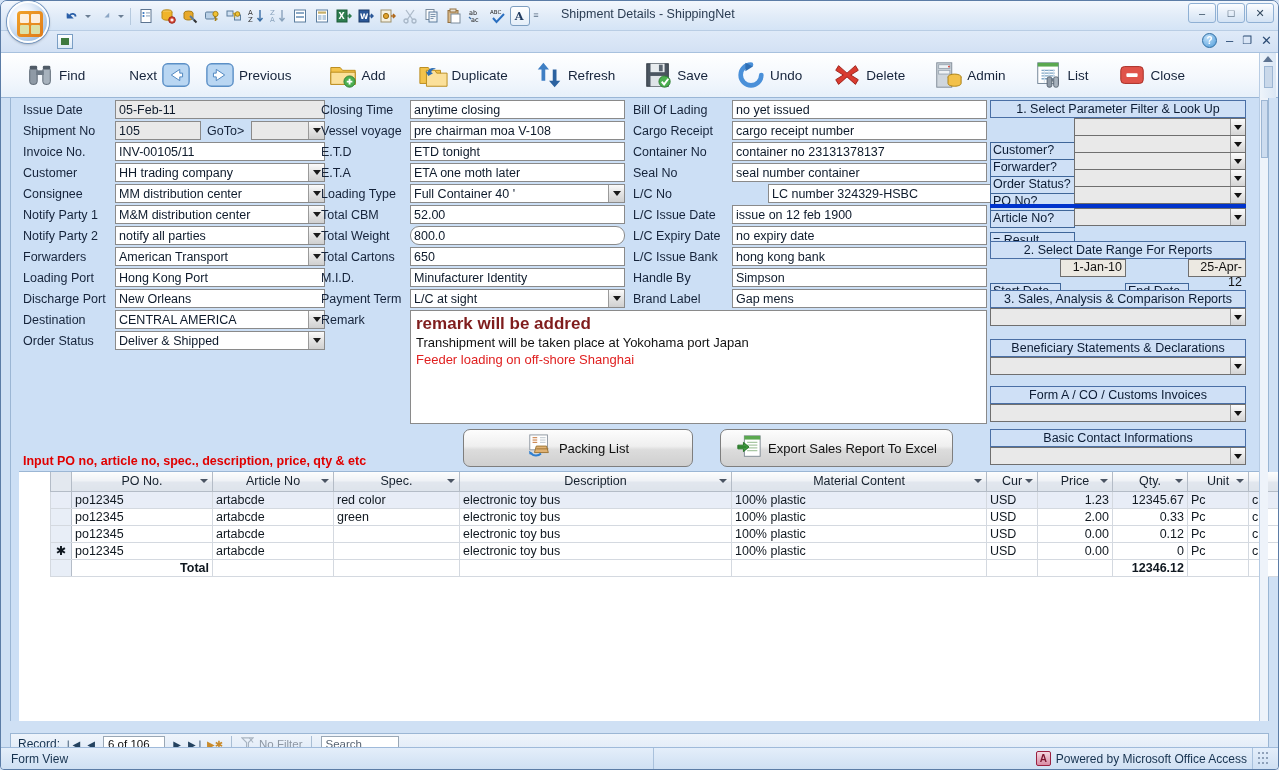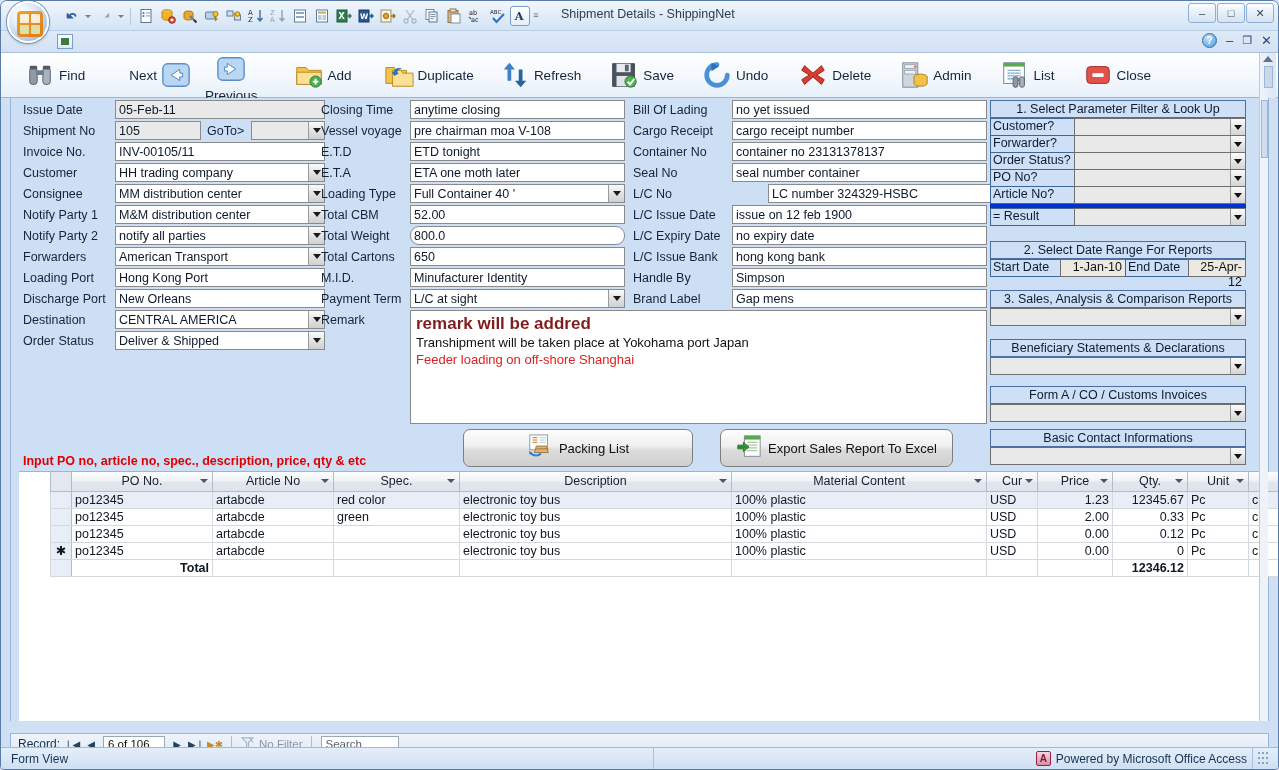--- a/index.html
+++ b/index.html
@@ -176,21 +176,21 @@
   }
 
   
   .rp-head {
     position:absolute; border:1px solid #4a6fa5;
     background:#cfe0f6; color:#0b1b33; font-size:12.5px;
     text-align:center; line-height:16px; height:18px;
   }
   .rp-row-lbl {
     position:absolute; border:1px solid #3f6699; background:#cfe0f6;
-    font-size:12.5px; color:#0b1b33; padding-left:2px; height:18px; line-height:15px;
+    font-size:12.5px; color:#0b1b33; padding-left:2px; height:18px; line-height:15px;margin-top:24px;
   }
   .rp-row-fld {
     position:absolute; border:1px solid #6f6f6f; background:#e9e9e9; height:18px;
   }
   .rp-row-fld .arrow{
     position:absolute; right:0; top:0; width:15px; height:16px;
     background:linear-gradient(180deg,#fbfbfb,#d4d4d4); border-left:1px solid #9a9a9a;
     display:flex;align-items:center;justify-content:center;
   }
   .rp-row-fld .arrow:after{content:"";border-left:4px solid transparent;border-right:4px solid transparent;border-top:5px solid #111;}
@@ -483,21 +483,21 @@
     <div class="cmd" style="padding-left:38px;">
       <span>Next</span>
       <span class="ico">
         <svg width="30" height="30" viewBox="0 0 32 32">
             <rect x="2" y="4" width="28" height="24" rx="5" fill="#b9d6f2" stroke="#5b8fc6" stroke-width="1.5"></rect>
             <path d="M20 10 L11 16 L20 22 L20 18 L23 18 L23 14 L20 14 Z" fill="#fff" stroke="#4a82bd"></path>
           </svg>
       </span>
     </div>
 
-    <div class="cmd" style="padding-left:8px;flex-direction:column;">
+    <div class="cmd" style="padding-left:8px;">
       <span class="ico">
         <svg width="30" height="30" viewBox="0 0 32 32">
             <rect x="2" y="4" width="28" height="24" rx="5" fill="#b9d6f2" stroke="#5b8fc6" stroke-width="1.5"></rect>
             <path d="M12 10 L21 16 L12 22 L12 18 L9 18 L9 14 L12 14 Z" fill="#fff" stroke="#4a82bd"></path>
           </svg>
       </span>
       <span>Previous</span>
     </div>
 
     <div class="cmd" style="padding-left:30px;">

